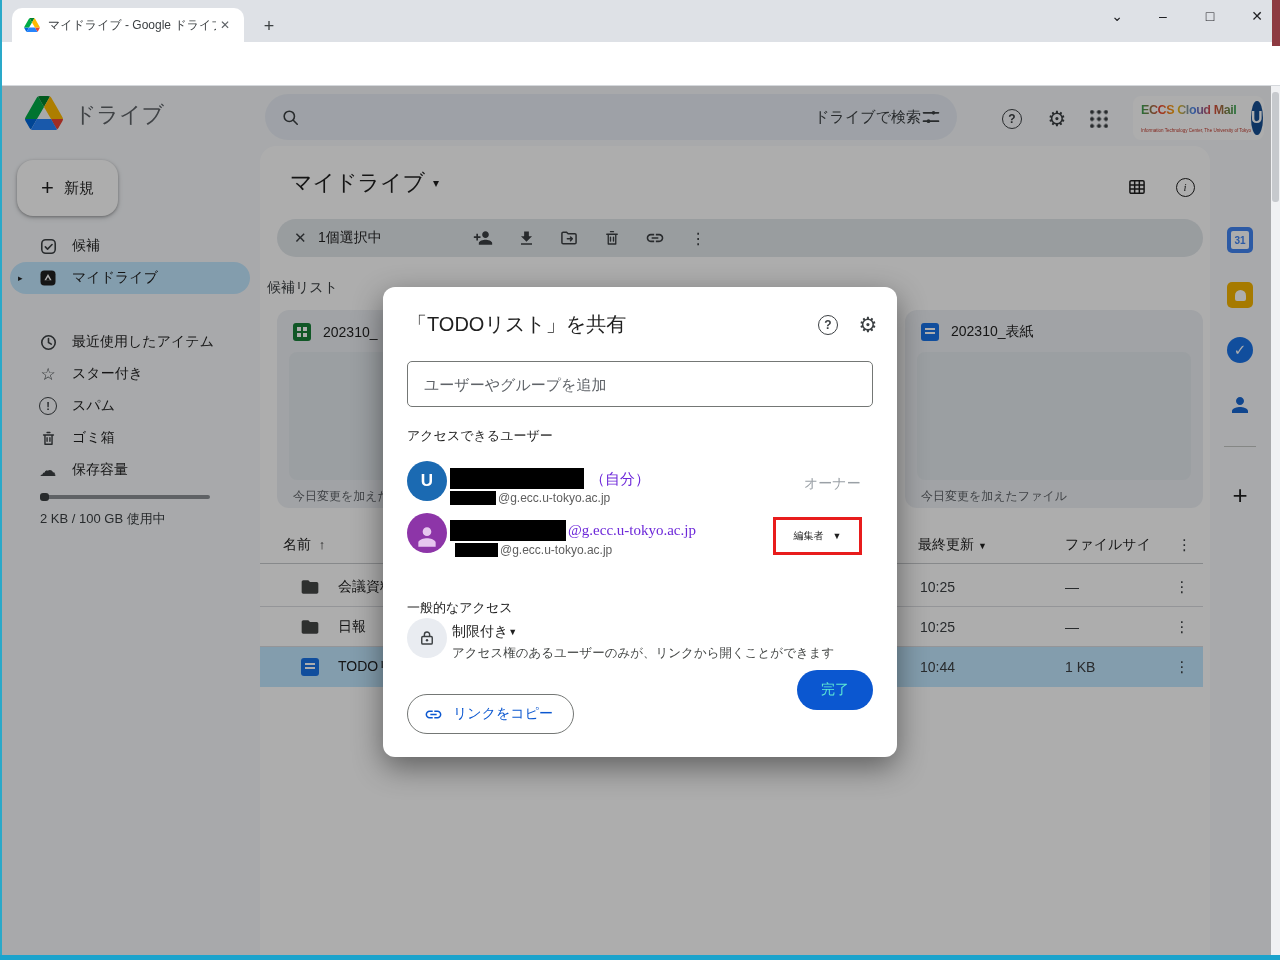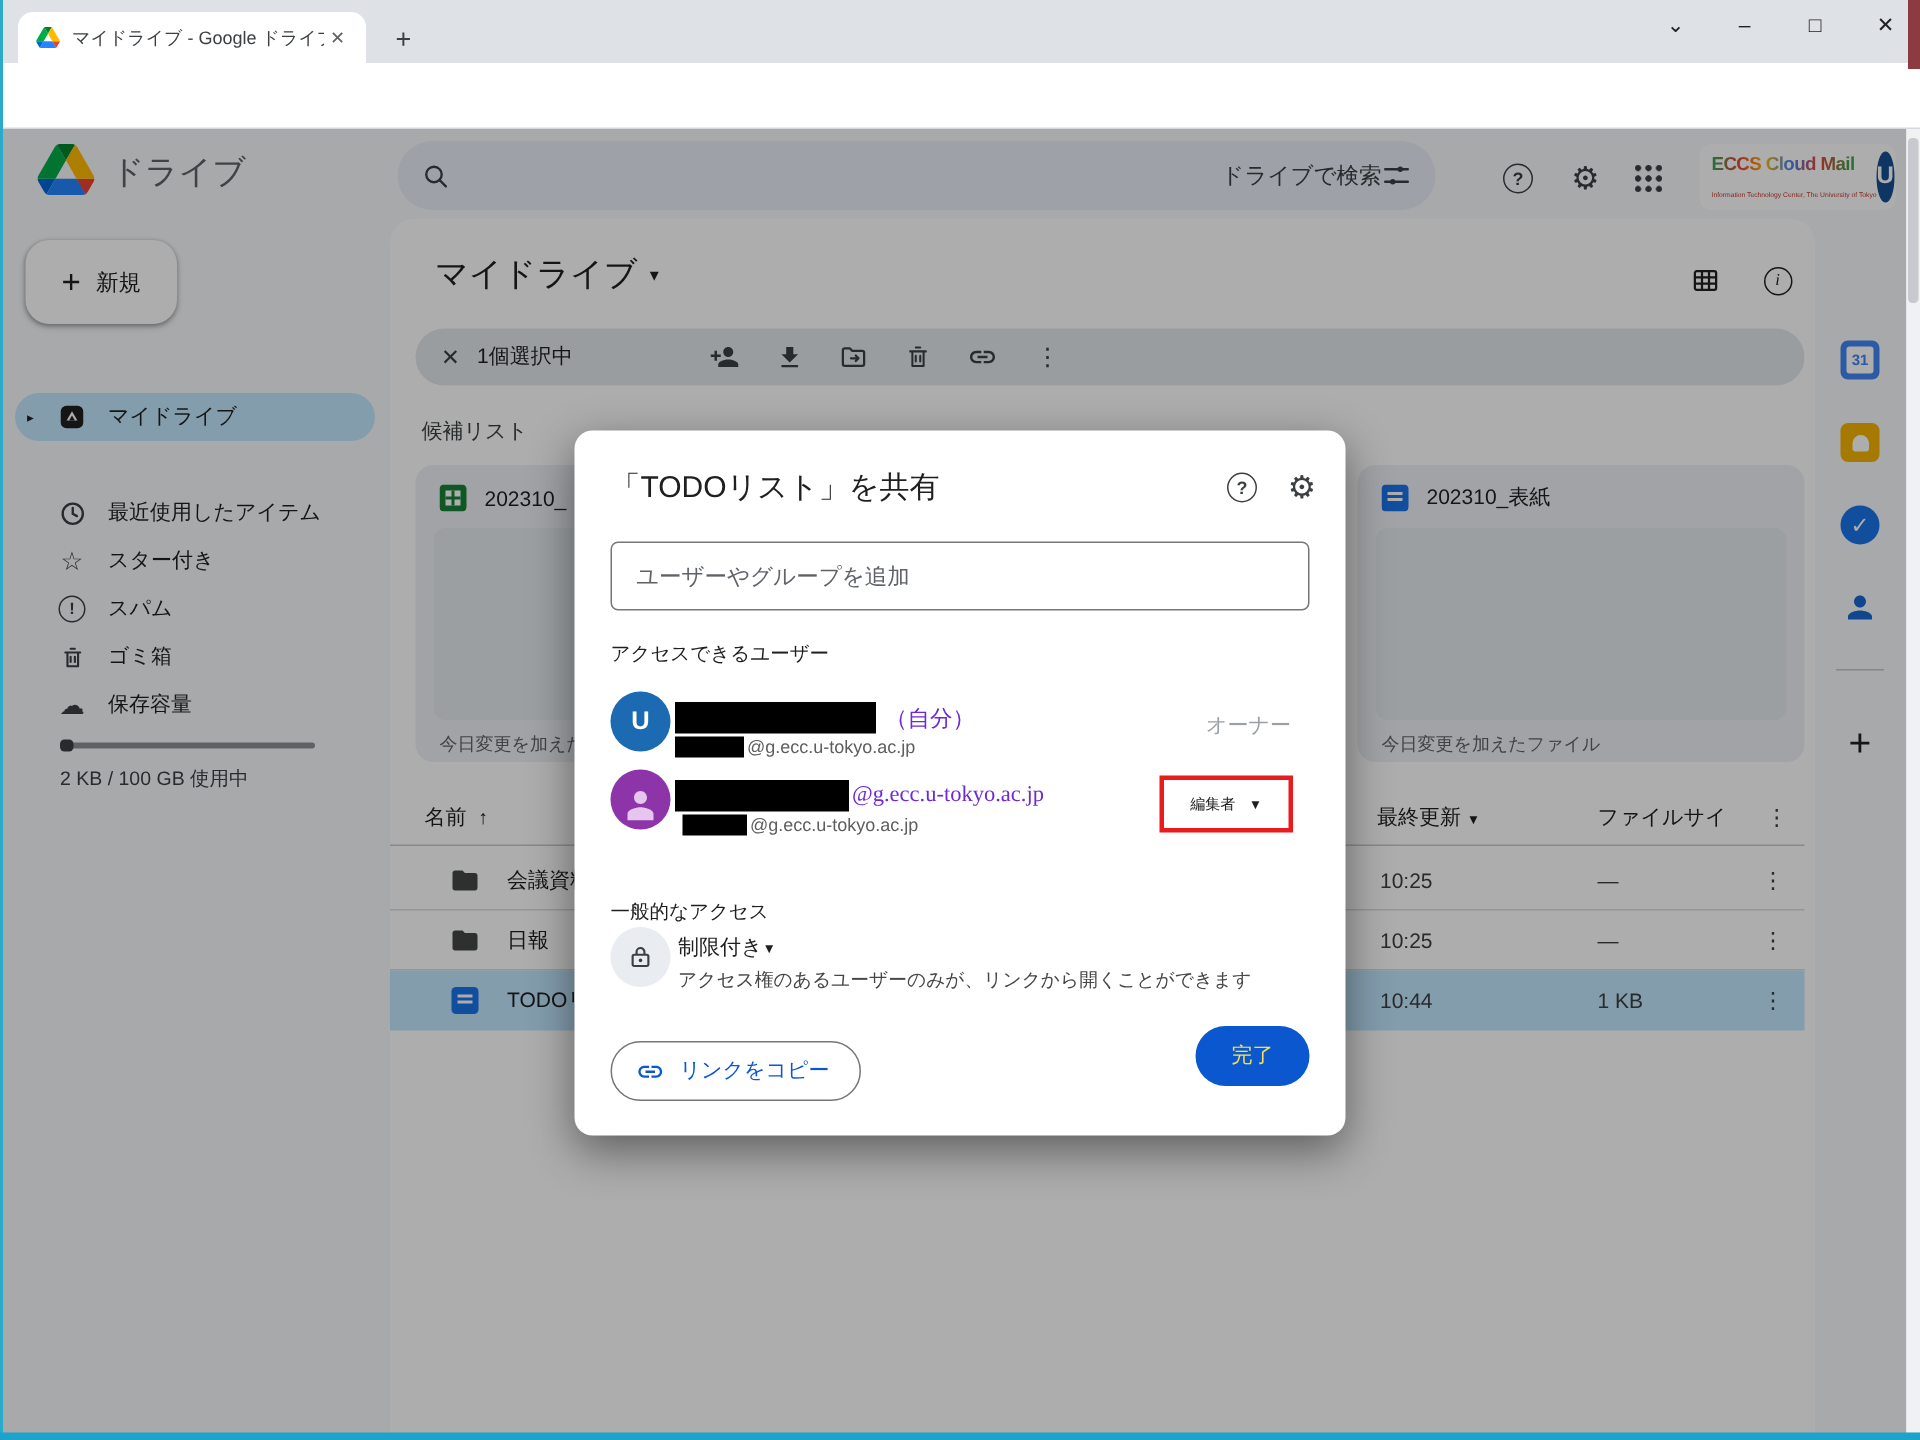--- a/index.html
+++ b/index.html
@@ -58,21 +58,21 @@
   
   #main { left:258px; top:60px; width:950px; height:810px; background:#fff; border-radius:16px 16px 0 0; overflow:hidden; }
   .main-title { left:30px; top:22px; font-size:22px; color:#1f1f1f; display:flex; align-items:center; gap:8px; }
   .mt-caret { font-size:12px; }
   .view-ico { top:28px; width:26px; height:26px; display:flex; align-items:center; justify-content:center; color:#1f1f1f; }
   .circle-i { width:19px; height:19px; border:1.8px solid #1f1f1f; border-radius:50%; font-size:11px; font-style:italic; display:flex; align-items:center; justify-content:center; font-family:"Liberation Serif",serif; }
   .sel-toolbar { left:17px; top:73px; width:926px; height:38px; background:#e2e7eb; border-radius:19px; display:flex; align-items:center; padding-left:17px; }
   .tb-x { font-size:15px; color:#3c4043; width:24px; }
   .tb-count { font-size:14px; color:#1f1f1f; margin-right:24px; }
   .tb-ico { width:43px; height:24px; display:flex; align-items:center; justify-content:center; color:#3c4043; }
-  .sugg-label { left:21px; top:133px; font-size:14px; color:#3c4043; }
+  .sugg-label { left:7px; top:133px; font-size:14px; color:#3c4043; }
   .card { top:164px; width:298px; height:198px; background:#eef1f5; border-radius:12px; }
   .card-head { position:absolute; left:16px; top:13px; display:flex; align-items:center; gap:12px; font-size:14px; color:#1f1f1f; white-space:nowrap; overflow:hidden; width:260px; }
   .card-prev { position:absolute; left:12px; top:42px; width:274px; height:128px; background:#e5eaef; border-radius:8px; }
   .card-foot { position:absolute; left:16px; top:178px; font-size:12px; color:#5f6368; white-space:nowrap; }
   .thead { left:0; top:384px; width:943px; height:34px; border-bottom:1px solid #c7cacd; font-size:14px; color:#1f1f1f; }
   .row { left:0; width:943px; height:40px; border-bottom:1px solid #dadce0; display:flex; align-items:center; font-size:14px; }
   .row.sel-row { background:#c2e7ff; border-bottom:none; }
   .ficon { position:absolute; left:40px; width:20px; height:20px; display:flex; align-items:center; justify-content:center; }
   .rname { position:absolute; left:78px; color:#1f1f1f; white-space:nowrap; }
   .cmod { position:absolute; left:660px; color:#3c4043; }
@@ -108,21 +108,21 @@
   .uname { font-size:15px; color:#6d28d9; white-space:nowrap;font-family:Liberation Serif, serif; }
   .uemail { font-size:12px; color:#5e5e5e; white-space:nowrap; }
   .role-owner { font-size:14px; color:#9aa0a6; }
   .red-box { left:390px; top:230px; width:89px; height:38px; border:3px solid #e81c1c; z-index:110; display:flex; align-items:center; justify-content:center; gap:9px; background:#fff; }
   .role-dd { font-size:10px; color:#1f1f1f; }
   .dd-caret { font-size:9px; color:#1f1f1f; }
   .lock-circle { left:24px; top:331px; width:40px; height:40px; border-radius:50%; background:#e9ecf1; display:flex; align-items:center; justify-content:center; }
   .ga-level { left:69px; top:336px; font-size:14px; color:#1f1f1f; display:flex; align-items:center; }
   .ga-desc { left:69px; top:358px; font-size:12.5px; color:#444746; }
   .copy-btn { left:24px; top:407px; height:40px; padding:0 20px 0 16px; border:1px solid #747775; border-radius:20px; display:flex; align-items:center; gap:10px; color:#0b57d0; font-size:14px; background:#fff; }
-  .done-btn { left:414px; top:397px; width:76px; height:40px; background:#0b57d0; border-radius:20px; color:#fde047; font-size:14px; display:flex; align-items:center; justify-content:center; }
+  .done-btn { left:414px; top:383px; width:76px; height:40px; background:#0b57d0; border-radius:20px; color:#5eead4; font-size:14px; display:flex; align-items:center; justify-content:center; }
   svg { display:block; }
 </style>
 </head>
 <body>
 
 <div id="screen">
 
   <div class="abs" id="titlebar">
     <div class="abs tab">
       <svg width="16" height="14" viewBox="0 0 87.3 78">
@@ -216,20 +216,29 @@
         <span class="eccs-sub">Information Technology Center, The University of Tokyo</span>
       </span>
       <span class="avatar" style="width:34px;height:34px;font-size:16px;background:#174f93">U</span>
     </div>
 
     <div class="abs new-btn">
       <span class="new-plus">+</span>
       <span>新規</span>
     </div>
 
+    <div class="abs sb-item" style="top:144px">
+      <span class="sb-ico">
+          <svg width="19" height="19" viewBox="0 0 24 24" fill="none" stroke="#3c4043" stroke-width="2">
+            <rect x="3.5" y="3.5" width="17" height="17" rx="5"></rect>
+            <path d="m8 12.5 2.8 2.8L16.5 9.5" stroke-linecap="round" stroke-linejoin="round"></path>
+          </svg>
+        </span>
+      <span>候補</span>
+    </div>
     <div class="abs sb-item sel" style="top:176px">
       <span class="sb-arrow">▸</span>
       <span class="sb-ico">
           <svg width="18" height="18" viewBox="0 0 24 24">
             <rect x="2" y="2" width="20" height="20" rx="5" fill="#1f1f1f"></rect>
             <path d="M12 6.8 16.8 15h-9.6z" fill="#fff"></path>
             <path d="M12 10.6 14.6 15H9.4z" fill="#1f1f1f"></path>
           </svg>
         </span>
       <span>マイドライブ</span>

